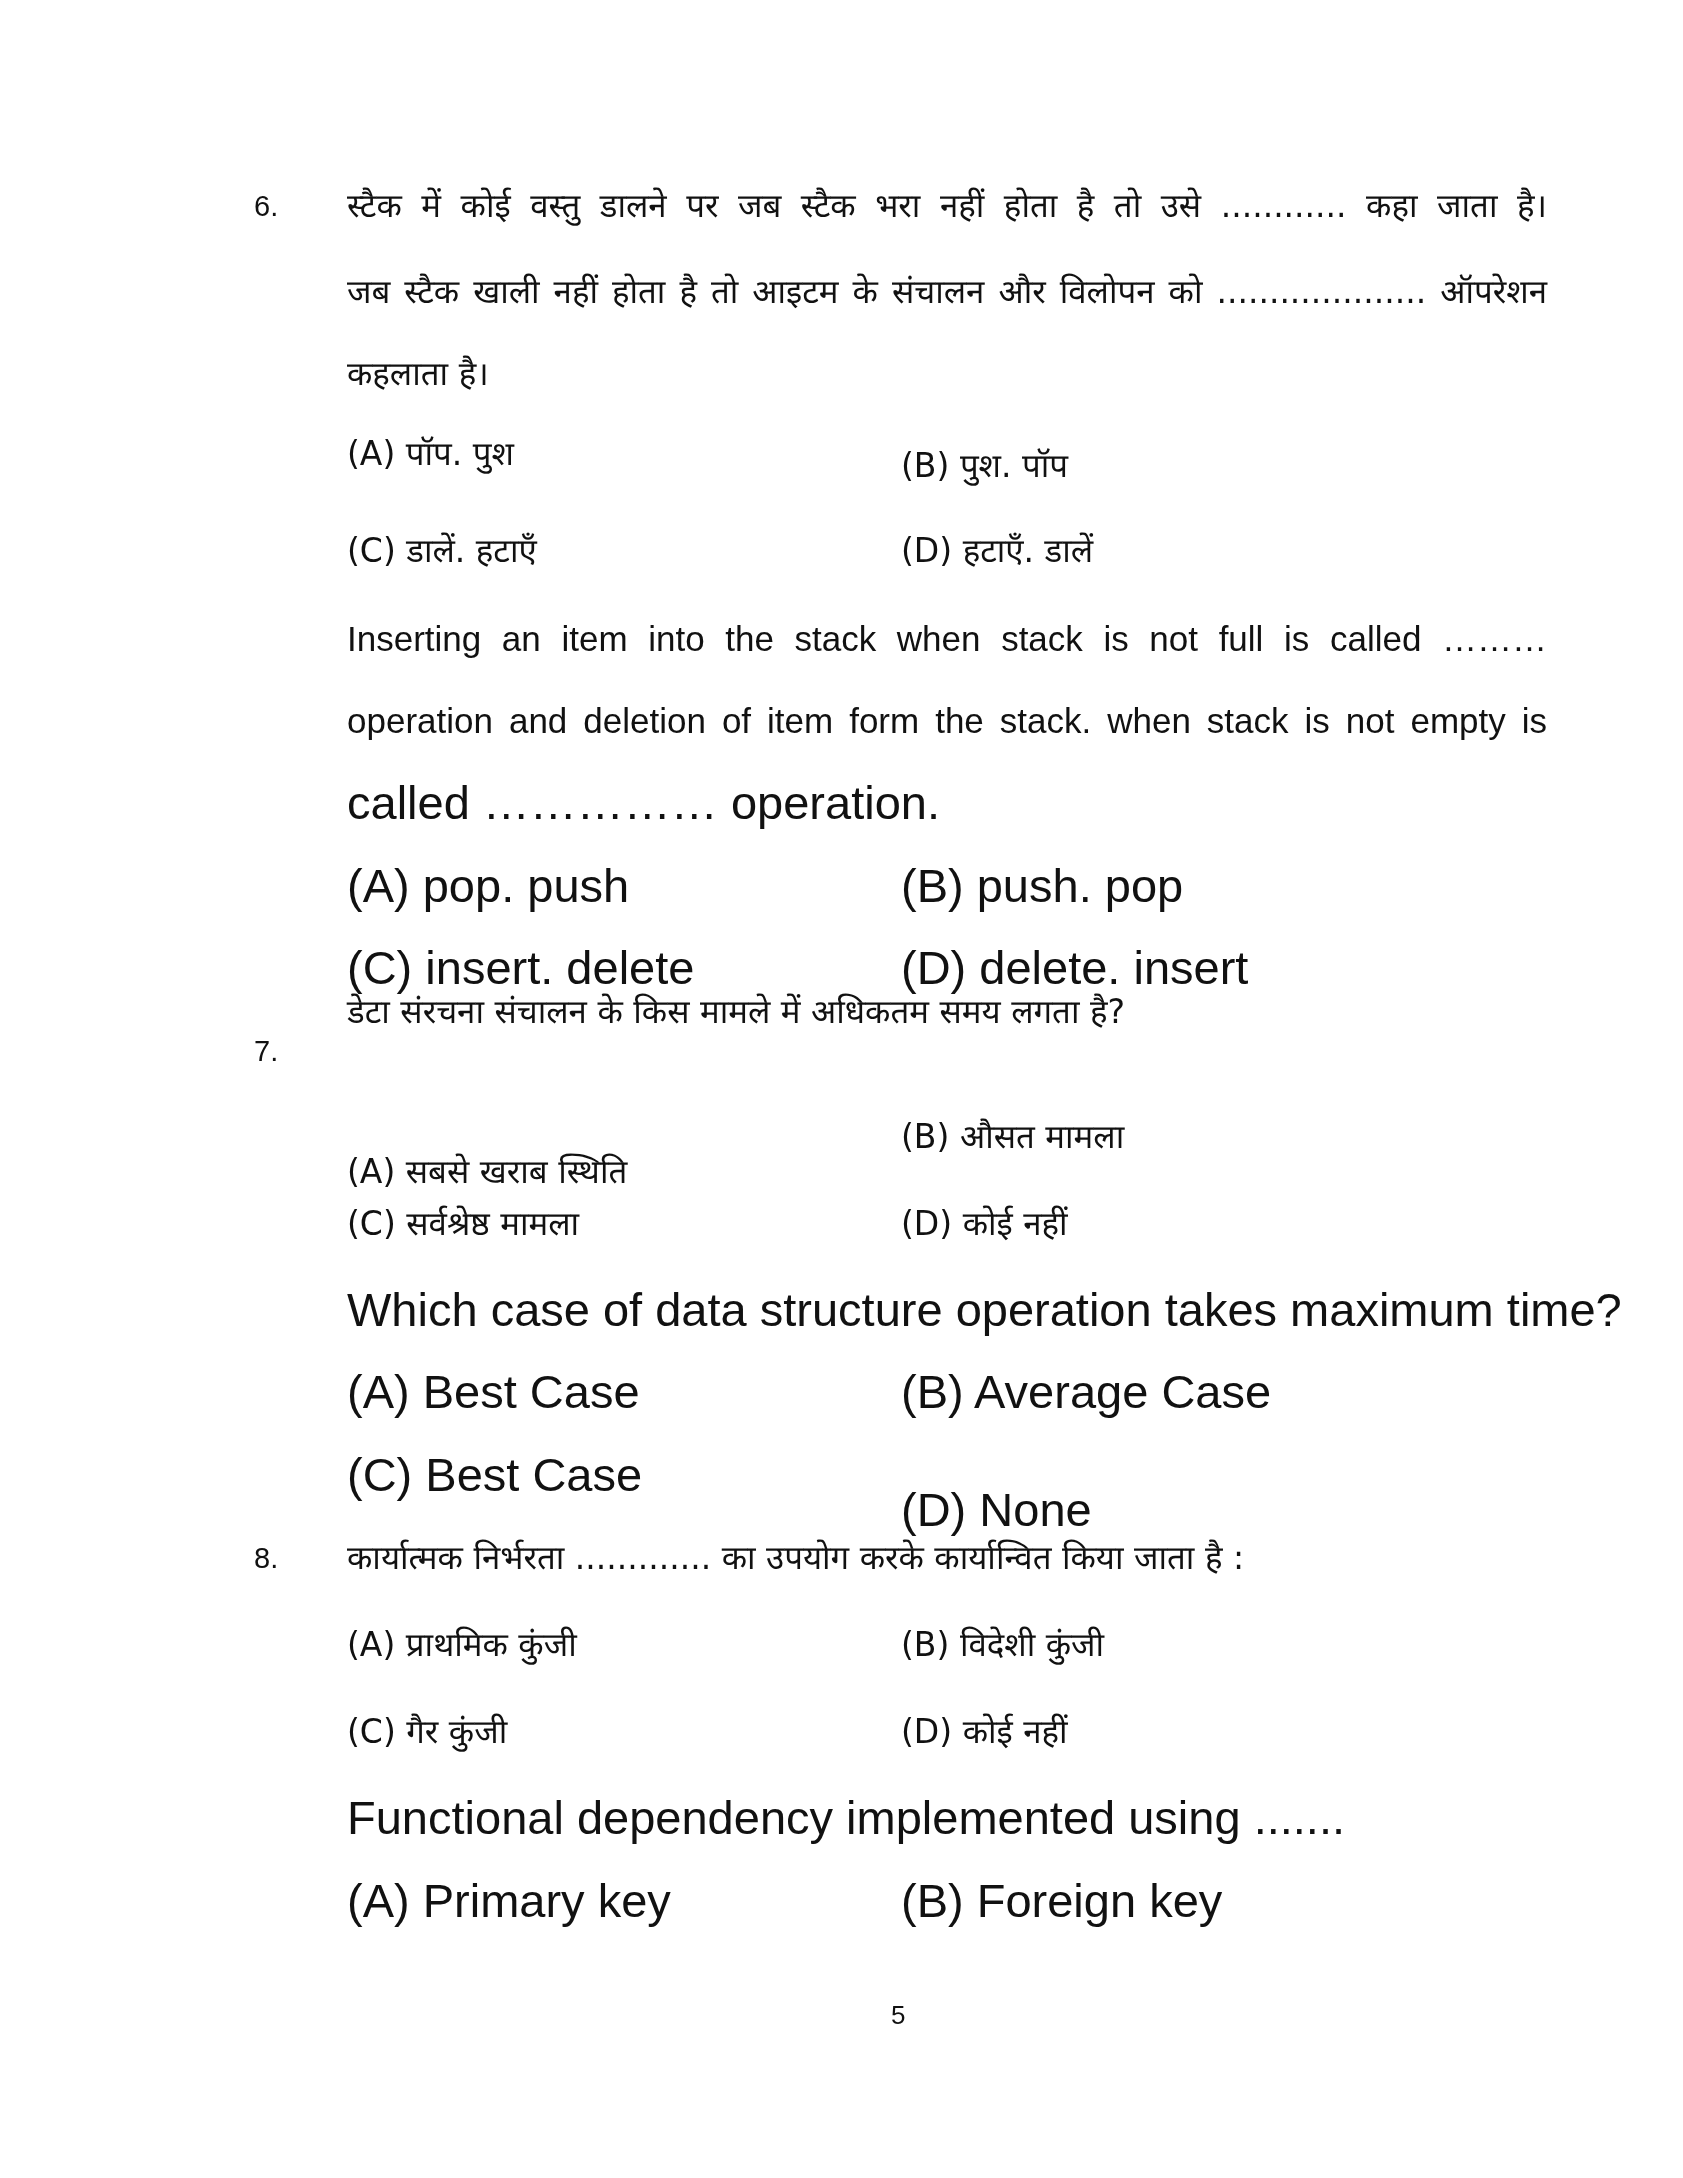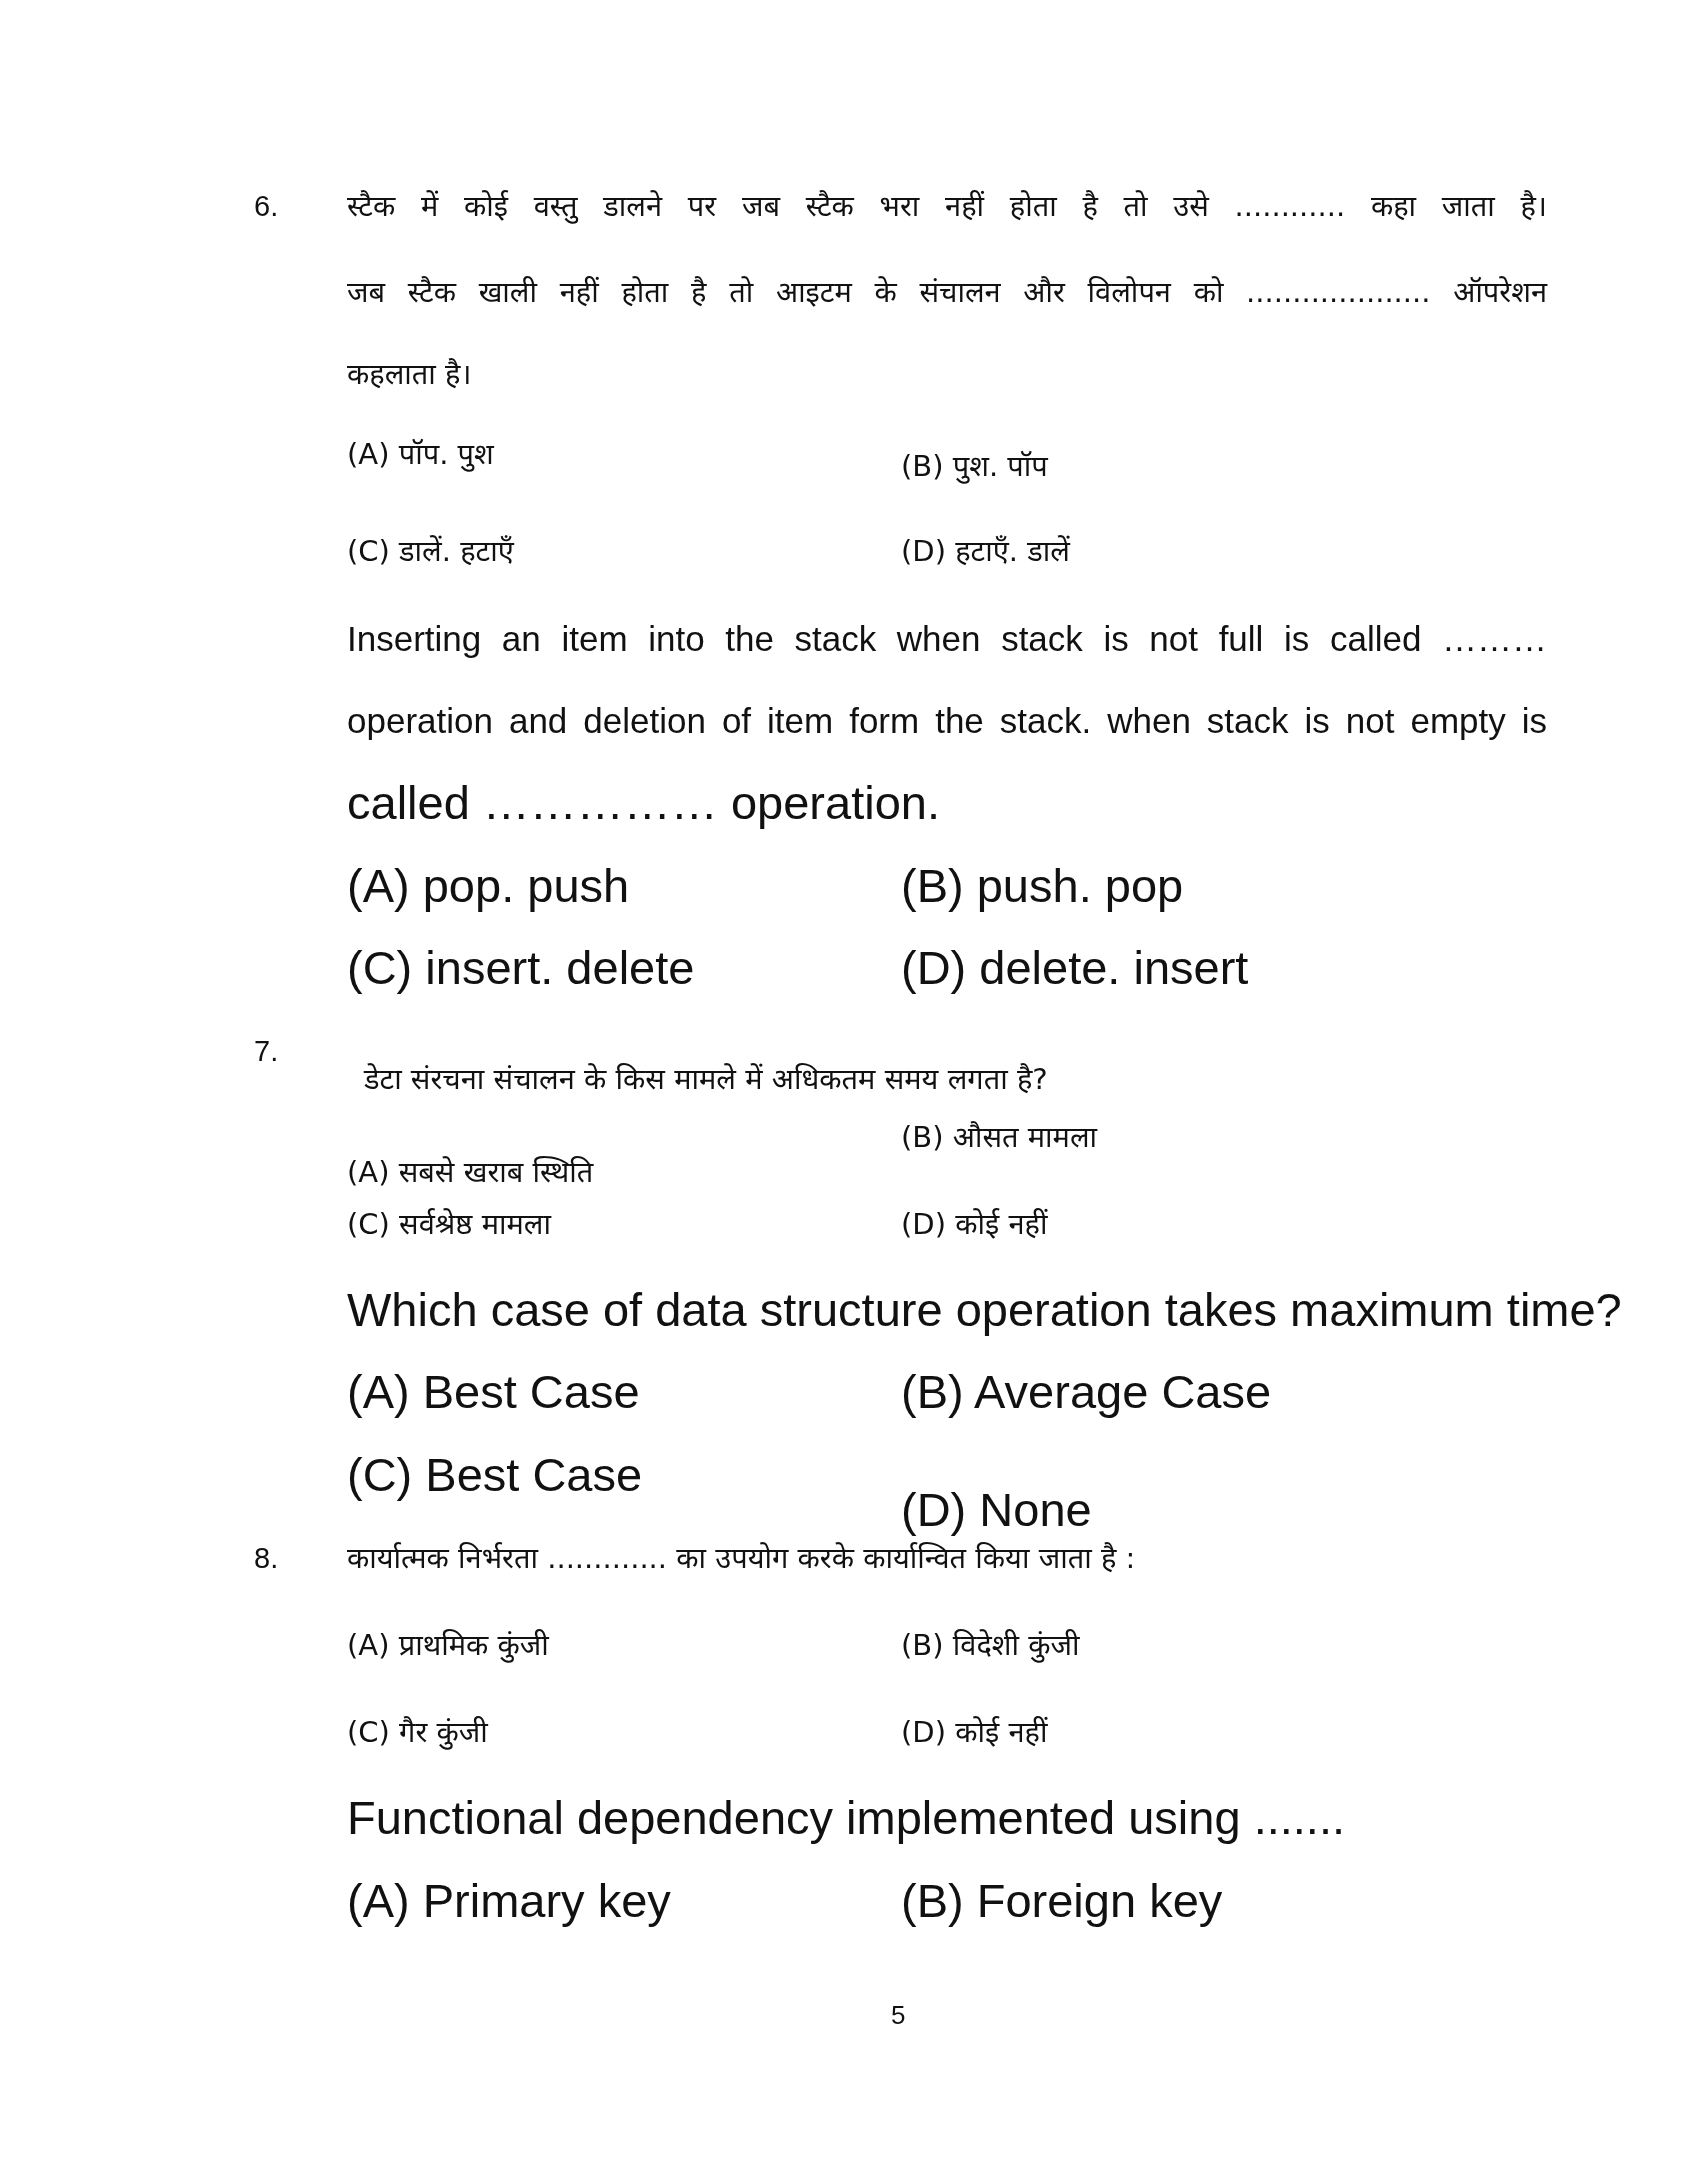--- a/index.html
+++ b/index.html
@@ -2,21 +2,21 @@
 <html><head>
 <meta charset="utf-8">
 <style>
   html, body { margin: 0; padding: 0; background: #ffffff; }
   body { width: 1683px; height: 2178px; position: relative; overflow: hidden;
          font-family: "Liberation Sans", "DejaVu Sans", sans-serif; color: #111111; }
   .line { position: absolute; white-space: nowrap; font-size: 47px; line-height: 44px; }
   .qnum { position: absolute; left: 254px; font-size: 29px; line-height: 44px; }
   .justify { position: absolute; left: 347px; width: 1200px; font-size: 35px; line-height: 44px;
              text-align: justify; text-align-last: justify; white-space: normal; }
-  .hi { font-family: "DejaVu Sans", sans-serif; font-size: 29px; }
+  .hi { font-family: "DejaVu Sans", sans-serif; font-size: 33px; }
   .colA { left: 347px; }
   .colB { left: 901px; text-align: right; }
   .pagenum { position: absolute; left: 891px; top: 1998px; font-size: 26px; line-height: 34px; }
 </style>
 </head>
 <body>
 
 <div>
   <div class="qnum" style="top:184px;">6.</div>
   <div class="justify hi" style="top:184px;">स्टैक में कोई वस्तु डालने पर जब स्टैक भरा नहीं होता है तो उसे ............ कहा जाता है।</div>
@@ -33,21 +33,21 @@
   <div class="line colA" style="top:781px;">called …………… operation.</div>
 
   <div class="line colA" style="top:864px;">(A) pop. push</div>
   <div class="line colB" style="top:864px;">(B) push. pop</div>
   <div class="line colA" style="top:946px;">(C) insert. delete</div>
   <div class="line colB" style="top:946px;">(D) delete. insert</div>
 </div>
 
 <div>
   <div class="qnum" style="top:1029px;">7.</div>
-  <div class="line hi colA" style="top:1057px;margin-left:17px;">डेटा संरचना संचालन के किस मामले में अधिकतम समय लगता है?</div>
+  <div class="line hi colA" style="top:990px;">डेटा संरचना संचालन के किस मामले में अधिकतम समय लगता है?</div>
 
   <div class="line hi colA" style="top:1115px;margin-top:35px;">(A) सबसे खराब स्थिति</div>
   <div class="line hi colB" style="top:1115px;">(B) औसत मामला</div>
   <div class="line hi colA" style="top:1202px;">(C) सर्वश्रेष्ठ मामला</div>
   <div class="line hi colB" style="top:1202px;">(D) कोई नहीं</div>
 
   <div class="line colA" style="top:1288px;">Which case of data structure operation takes maximum time?</div>
 
   <div class="line colA" style="top:1370px;">(A) Best Case</div>
   <div class="line colB" style="top:1370px;">(B) Average Case</div>

